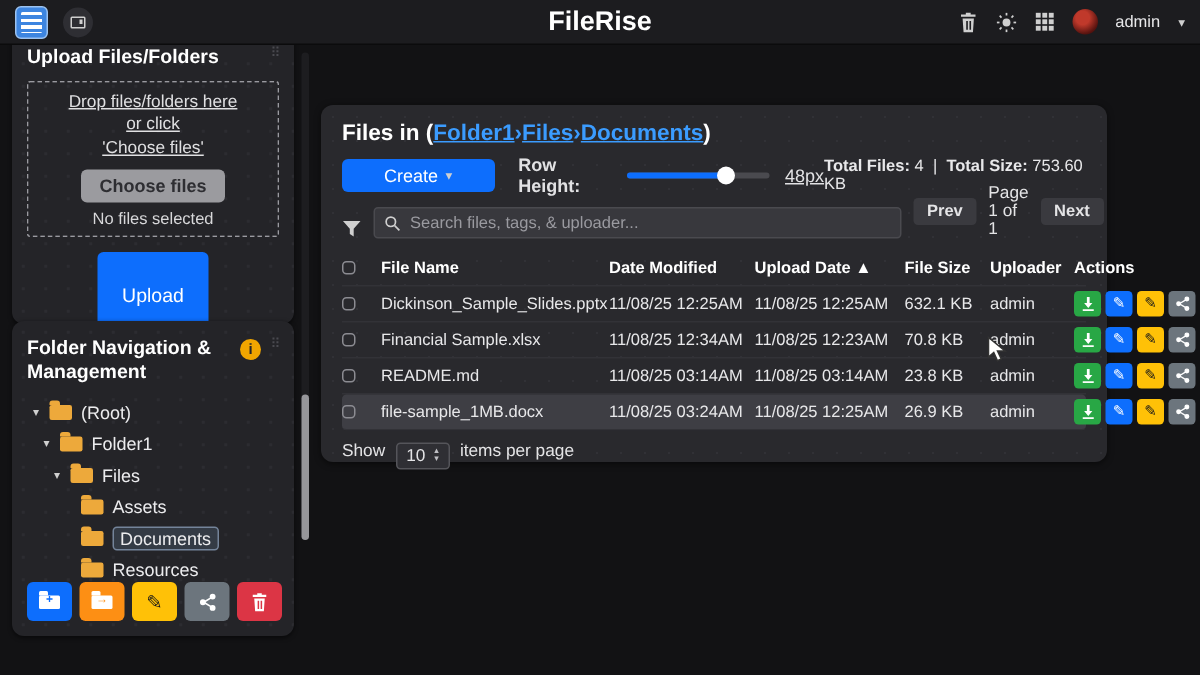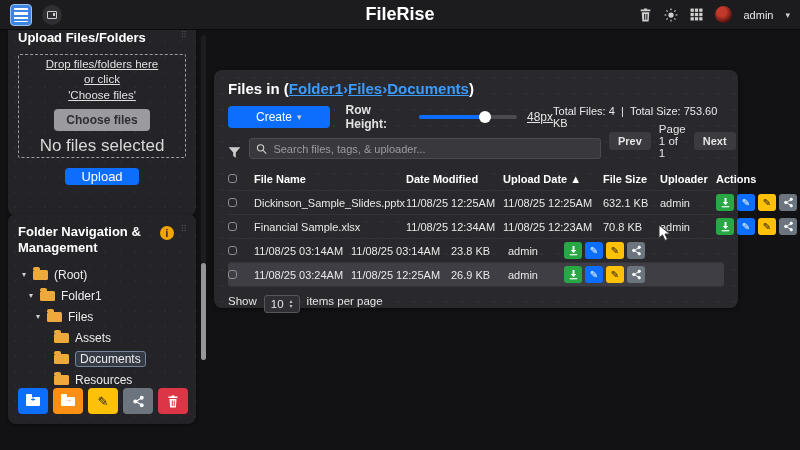--- a/index.html
+++ b/index.html
@@ -32,23 +32,23 @@
   .card-title { font-size:13px; font-weight:bold; color:#fff; line-height:1.25; }
   .drag-dots { position:absolute; top:10px; right:8px; color:#4a4a50; font-size:9px; letter-spacing:1px; }
 
   .upload-card { top:20px; height:196px; }
   .dropzone { margin-top:8px; border:1px dashed #9a9aa0; border-radius:2px; height:104px;
               display:flex; flex-direction:column; align-items:center; justify-content:center; gap:5px;
               text-align:center; cursor:pointer; }
   .dz-text { font-size:11.5px; color:#e0e0e2; line-height:1.35; padding:0 23px;text-decoration:underline; }
   .choose-btn { background:#9b9b9f; color:#2e2e32; font-weight:bold; font-size:12px; border:none;
                 border-radius:4px; padding:4px 12px; cursor:pointer; }
-  .no-files { font-size:17px; color:#d8d8da; }
+  .no-files { font-size:11px; color:#d8d8da; }
   .upload-btn { display:block; margin:10px auto 0; background:#0d6efd; color:#fff; font-size:13px;
-                border:none; border-radius:4px; padding:1px 16px; cursor:pointer; }
+                border:none; border-radius:4px; padding:21px 16px; cursor:pointer; }
 
   .folder-card { top:214px; height:210px; }
   .info-badge { position:absolute; top:12px; right:22px; width:14px; height:14px; border-radius:50%;
                 background:#f0a500; color:#242428; font-size:10px; font-weight:bold;
                 display:flex; align-items:center; justify-content:center; cursor:pointer; }
   .tree { margin-top:10px; font-size:12px; }
   .tree-item { display:flex; align-items:center; height:16px; margin-bottom:5px; cursor:pointer; }
   .tree-caret { width:11px; font-size:8px; color:#cfcfcf; flex:0 0 11px; }
   .tree-item.leaf .tree-caret { visibility:hidden; }
   .folder-ico { width:15px; height:10px; background:#eda93b; border-radius:1.5px; position:relative; margin-right:6px; flex:0 0 15px; }
@@ -79,21 +79,21 @@
 
   .toolbar { display:flex; align-items:center; height:24px; margin-bottom:8px; }
   .create-btn { background:#0d6efd; color:#fff; font-size:12px; border:none; border-radius:4px;
                 padding:4px 28px; cursor:pointer; display:flex; align-items:center; gap:5px; }
   .rh-label { font-size:12px; font-weight:bold; color:#e2e2e4; margin-left:16px; }
   .slider { width:104px; height:4px; background:#4a4a4f; border-radius:2px; margin-left:8px; position:relative; cursor:pointer; }
   .slider-fill { position:absolute; left:0; top:0; height:4px; width:66px; background:#0d6efd; border-radius:2px; }
   .slider-thumb { position:absolute; left:60px; top:-4px; width:12px; height:12px; background:#fff; border-radius:50%; }
   .rh-value { font-size:12px; color:#e2e2e4; margin-left:10px;text-decoration:underline; }
   .totals { margin-left:auto; font-size:11px; color:#e8e8ea; }
-  .totals b { font-weight:normal; }
+  .totals b { font-weight:bold; }
 
   .search-row { display:flex; align-items:flex-end; height:22px; margin-bottom:8px; gap:8px; }
   .filter-btn { background:none; border:none; cursor:pointer; display:flex; }
   .search-box { flex:0 0 352px; height:21px; background:#38383d; border:1px solid #4a4a4f; border-radius:3px;
                 display:flex; align-items:center; padding:0 6px; gap:6px; }
   .search-box input { background:transparent; border:none; outline:none; color:#cfcfd2; font-size:11px; width:100%;
                       font-family:"Liberation Sans", sans-serif; }
   .search-box input::placeholder { color:#9a9aa0; }
   .pager { margin-left:auto; display:flex; align-items:center; gap:8px; }
   .pg-btn { background:#3a3a3f; color:#e4e4e6; font-size:11px; font-weight:bold; border:none; border-radius:3px;
@@ -401,20 +401,21 @@
               </g>
             </svg>
           </button>
         </span>
       </div>
 
       <div class="frow">
         <span class="col-chk">
           <span class="chk"></span>
         </span>
+        <span class="col-name">README.md</span>
         <span class="col-mod">11/08/25 03:14AM</span>
         <span class="col-up">11/08/25 03:14AM</span>
         <span class="col-size">23.8 KB</span>
         <span class="col-who">admin</span>
         <span class="col-act">
           <button class="act-btn act-green">
             <svg width="11" height="11" viewBox="0 0 24 24">
               <path fill="#fff" d="M10 2h4v9h4l-6 7-6-7h4z"></path>
               <rect x="4" y="20" width="16" height="2.5" fill="#fff"></rect>
             </svg>
@@ -436,20 +437,21 @@
               </g>
             </svg>
           </button>
         </span>
       </div>
 
       <div class="frow hover">
         <span class="col-chk">
           <span class="chk"></span>
         </span>
+        <span class="col-name">file-sample_1MB.docx</span>
         <span class="col-mod">11/08/25 03:24AM</span>
         <span class="col-up">11/08/25 12:25AM</span>
         <span class="col-size">26.9 KB</span>
         <span class="col-who">admin</span>
         <span class="col-act">
           <button class="act-btn act-green">
             <svg width="11" height="11" viewBox="0 0 24 24">
               <path fill="#fff" d="M10 2h4v9h4l-6 7-6-7h4z"></path>
               <rect x="4" y="20" width="16" height="2.5" fill="#fff"></rect>
             </svg>

